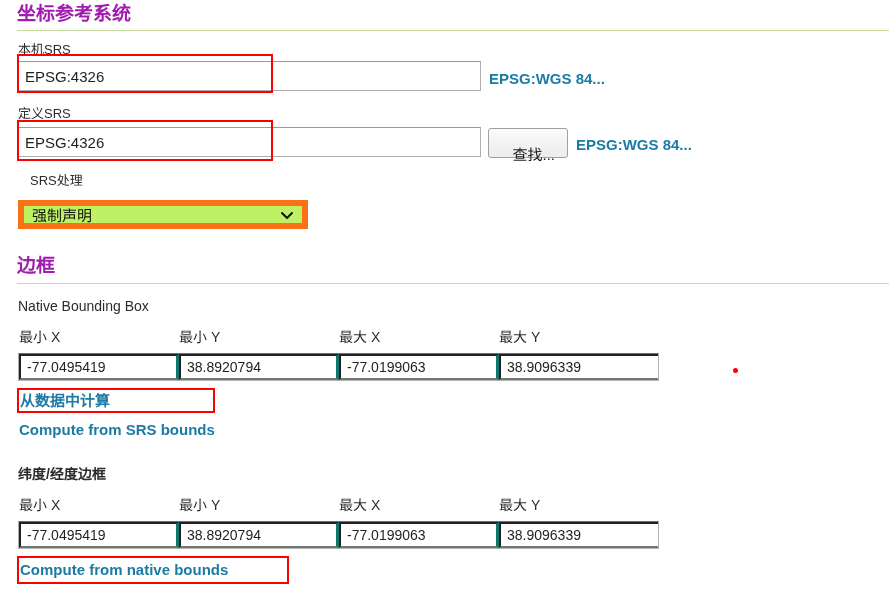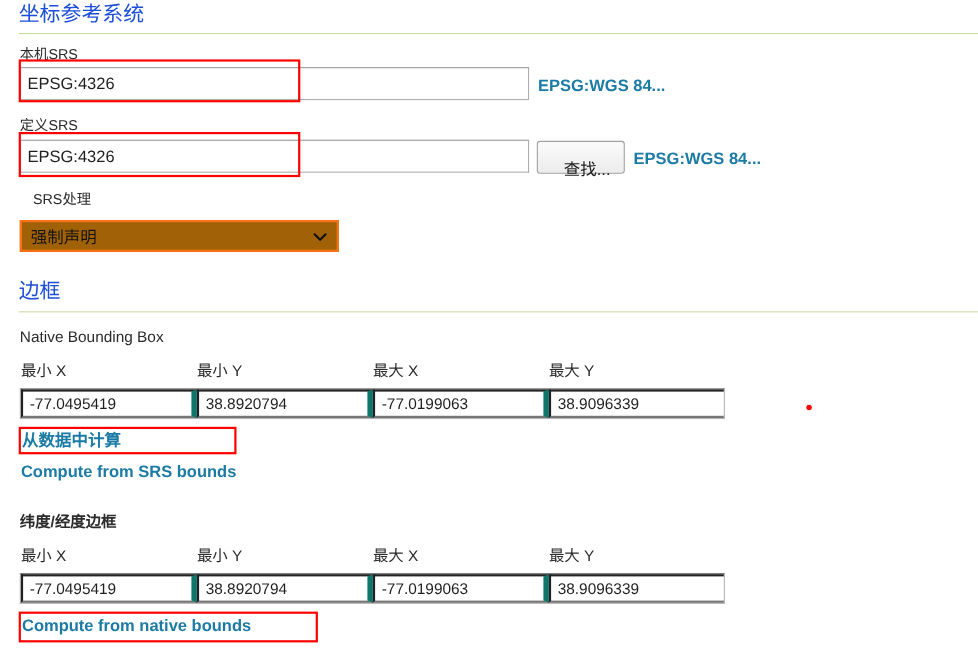--- a/index.html
+++ b/index.html
@@ -18,22 +18,22 @@
     font-size: 14px;
     color: #222222;
     -webkit-font-smoothing: antialiased;
   }
 
   
   .section-head {
     position: absolute;
     left: 17px;
     font-size: 19px;
-    font-weight: normal;
-    color: #1d4ed8;
+    font-weight: bold;
+    color: #a21caf;
     letter-spacing: 0px;
     line-height: 22px;
     white-space: nowrap;
   }
   .section-rule {
     position: absolute;
     left: 17px;
     right: 0px;
     height: 1px;
     background: #c9dca0;
@@ -74,22 +74,22 @@
     color: #1a1a1a;
     cursor: pointer;
     padding: 12px;
     line-height: 28px;
     text-align: right;
   }
 
   
   .select-box {
     position: absolute;
-    border: 2px solid #f97316;
-    background: #a16207;
+    border: 6px solid #f97316;
+    background: #bef264;
     font-family: "Liberation Sans", "DejaVu Sans", sans-serif;
     font-size: 15px;
     color: #141414;
     display: flex;
     align-items: center;
     padding: 0 8px;
     cursor: pointer;
   }
   .select-box .sel-value { flex: 1; white-space: nowrap; }
   .select-box .chev {
@@ -121,21 +121,21 @@
   .bbox-row {
     position: absolute;
     height: 28px;
     border: 1px solid #b4b4b4;
     border-top-color: #6f6f6f;
     display: flex;
     background: #ffffff;
   }
   .bbox-cell {
     height: 26px;
-    border-right: 5px solid #0f766e;
+    border-right: 3px solid #0f766e;
     font-size: 14px;
     color: #1f1f1f;
     padding: 0 6px;
     line-height: 26px;
     white-space: nowrap;
     overflow: hidden;
     background: transparent;
     font-family: "Liberation Sans", "DejaVu Sans", sans-serif;
   }
   .bbox-cell:last-child { border-right: none; }

